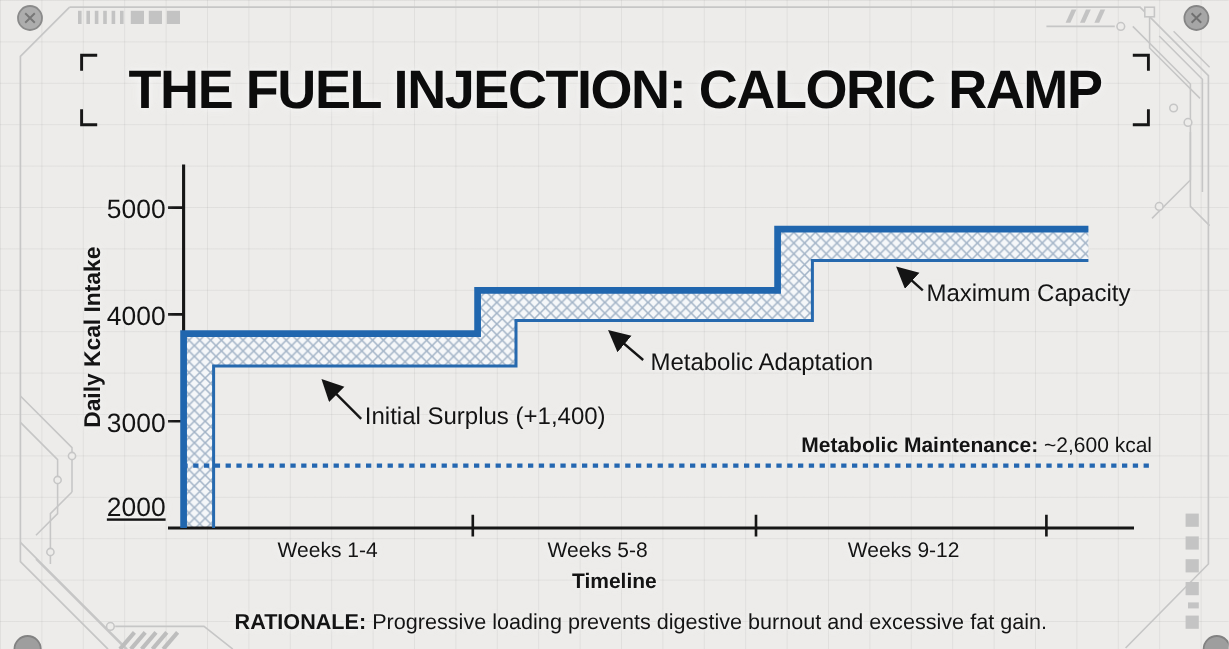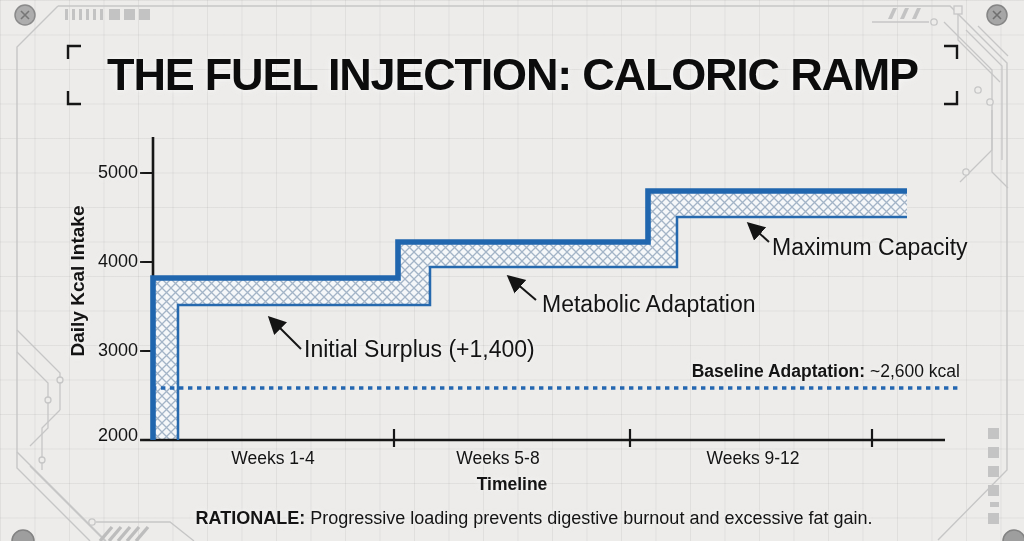--- a/index.html
+++ b/index.html
@@ -18,31 +18,31 @@
        text-shadow:0 0 4px rgba(246,246,245,0.95),0 0 9px rgba(246,246,245,0.8);}
   .title{
     left:68px;top:44px;width:889px;height:62px;
     display:flex;align-items:center;justify-content:center;
     font-size:45px;font-weight:800;letter-spacing:-1.2px;color:#0c0c0c;
   }
   .ylab{
     left:78px;top:281px;transform:translate(-50%,-50%) rotate(-90deg);
     font-size:19px;font-weight:700;
   }
-  .ytick{left:52px;width:86px;text-align:right;font-size:18px;}
+  .ytick{left:52px;width:86px;text-align:right;font-size:22px;}
   .xtick{width:180px;text-align:center;font-size:17.5px;top:448px;}
   .xlabel{left:432px;top:474px;width:160px;text-align:center;font-size:17.5px;font-weight:700;}
   .callout{position:absolute;background:#2e6db6;
     clip-path:polygon(0 0, calc(100% - 13px) 0, 100% 13px, 100% 100%, 13px 100%, 0 calc(100% - 13px));
     display:flex;}
   .callout .inner{flex:1;margin:2px;background:#fbfcfd;
     clip-path:polygon(0 0, calc(100% - 12px) 0, 100% 12px, 100% 100%, 12px 100%, 0 calc(100% - 12px));
     display:flex;align-items:center;justify-content:center;
     font-size:18px;color:#17222e;}
-  .ann{position:absolute;font-size:23px;white-space:nowrap;
+  .ann{position:absolute;font-size:20px;white-space:nowrap;
        text-shadow:0 0 4px rgba(246,246,245,0.95),0 0 9px rgba(246,246,245,0.8);}
   .baseline-lbl{right:64px;top:361px;font-size:17.5px;text-align:right;}
   .baseline-lbl b{font-weight:700;}
   .footer{left:0;top:508px;width:1024px;text-align:center;font-size:18px;}
   .footer b{font-weight:700;padding-left:44px;}
 </style>
 </head>
 <body>
 
 <div class="stage">
@@ -168,34 +168,34 @@
       <path d="M769 242 L749 224" marker-end="url(#ah)"></path>
     </g>
   </svg>
 
   <div class="lbl title">THE FUEL INJECTION: CALORIC RAMP</div>
 
   <div class="lbl ylab">Daily Kcal Intake</div>
   <div class="lbl ytick" style="top:162px;">5000</div>
   <div class="lbl ytick" style="top:251px;">4000</div>
   <div class="lbl ytick" style="top:340px;">3000</div>
-  <div class="lbl ytick" style="top:425px;">2000</div>
+  <div class="lbl ytick" style="top:410px;text-decoration:underline;">2000</div>
 
   <div class="lbl xtick" style="left:183px;">Weeks 1-4</div>
   <div class="lbl xtick" style="left:408px;">Weeks 5-8</div>
   <div class="lbl xtick" style="left:663px;">Weeks 9-12</div>
   <div class="lbl xlabel">Timeline</div>
 
 
   <div class="ann" style="left:304px;top:336px;">Initial Surplus (+1,400)</div>
   <div class="ann" style="left:542px;top:291px;">Metabolic Adaptation</div>
   <div class="ann" style="left:772px;top:234px;">Maximum Capacity</div>
 
   <div class="lbl baseline-lbl">
-    <b>Baseline Adaptation:</b>
+    <b>Metabolic Maintenance:</b>
     <span>~2,600 kcal</span>
   </div>
 
   <div class="lbl footer">
     <b>RATIONALE:</b>
     <span>Progressive loading prevents digestive burnout and excessive fat gain.</span>
   </div>
 
 </div>
 

